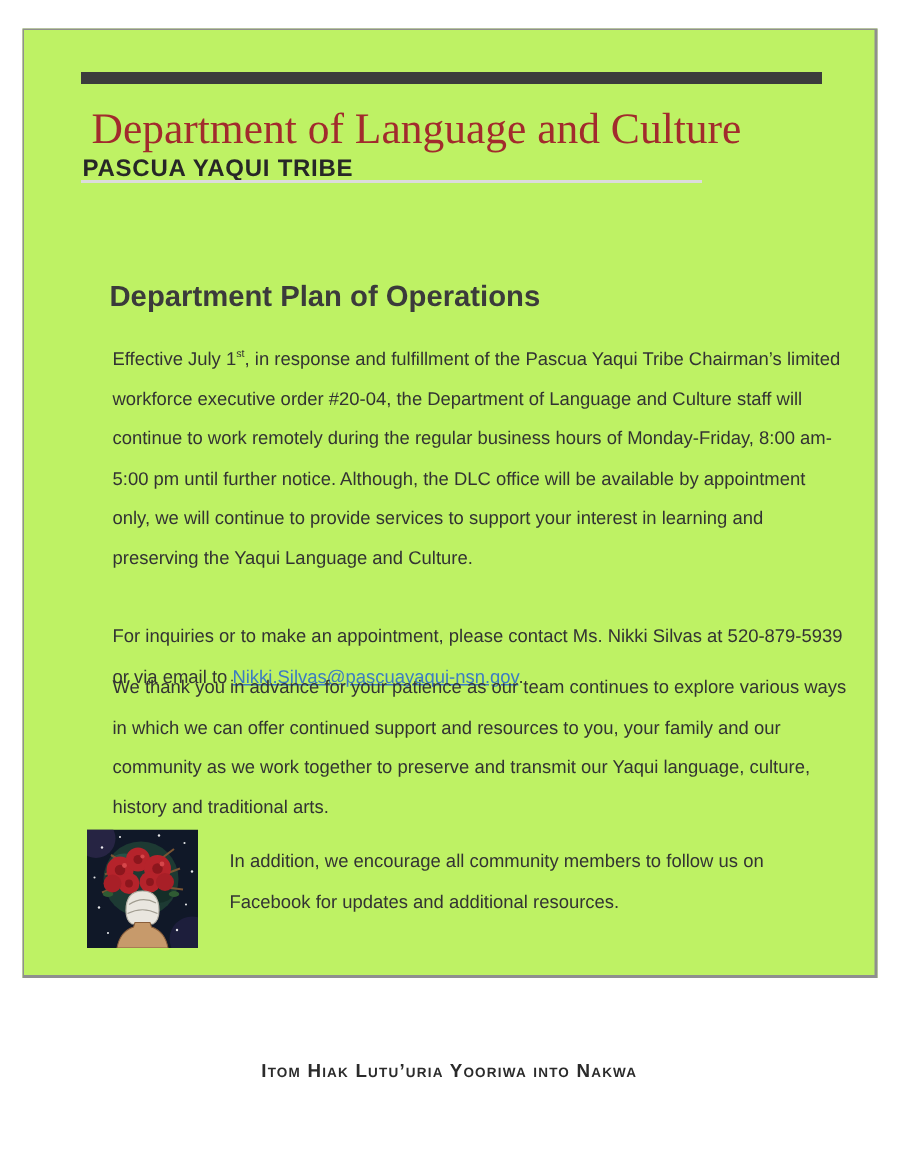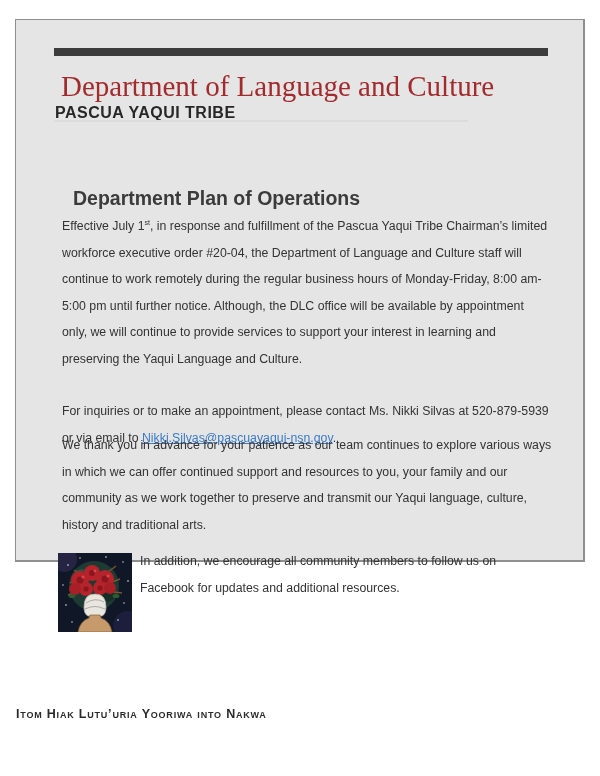--- a/index.html
+++ b/index.html
@@ -6,23 +6,23 @@
   body {
     width: 600px; height: 776px;
     background: #ffffff;
     font-family: "Liberation Sans", sans-serif;
     position: relative;
     overflow: hidden;
   }
   .page {
     position: absolute;
     left: 15px; top: 19px;
-    width: 570px; height: 543px;
+    width: 570px; height: 633px;
     box-sizing: border-box;
-    background: #e5e5e5;
+    background: #bef264;
     border: 1px solid #8f8f8f;
     border-right-width: 2px;
     border-bottom-width: 2px;
   }
   .accent-bar {
     position: absolute;
     left: 38px; top: 28px;
     width: 494px; height: 8px;
     background: #3c3c3c;
   }
@@ -58,21 +58,21 @@
     margin: 16px;
     font-size: 19.5px;
     font-weight: bold;
     color: #3b3b3b;
     white-space: nowrap;
   }
   .body-par {
     position: absolute;
     left: 41px;
     width: 490px;
-    margin: 5px;
+    margin: 18px;
     font-size: 12.3px;
     line-height: 26.6px;
     color: #333333;
   }
   .body-par sup {
     font-size: 58%;
     line-height: 0;
     vertical-align: super;
   }
   .p1 { top: 188px; }
@@ -88,21 +88,21 @@
   }
   .artwork {
     position: absolute;
     left: 42px; top: 533px;
     width: 74px; height: 79px;
   }
   .footer-motto {
     position: absolute;
     left: 0; top: 687px;
     width: 100%;
-    text-align: left;
+    text-align: center;
     font-size: 12.5px;
     font-weight: bold;
     font-variant: small-caps;
     letter-spacing: 0.8px;
     color: #2b2b2b;
   }
 </style>
 </head>
 <body>
 

